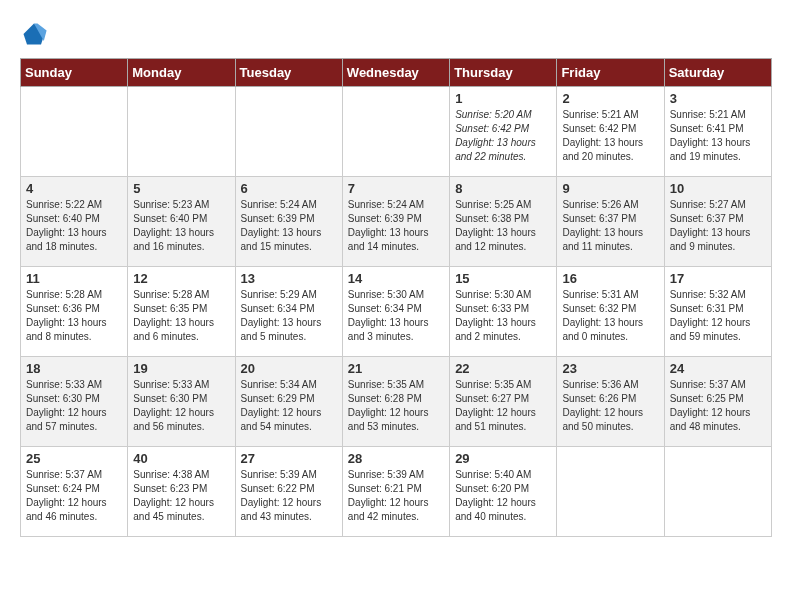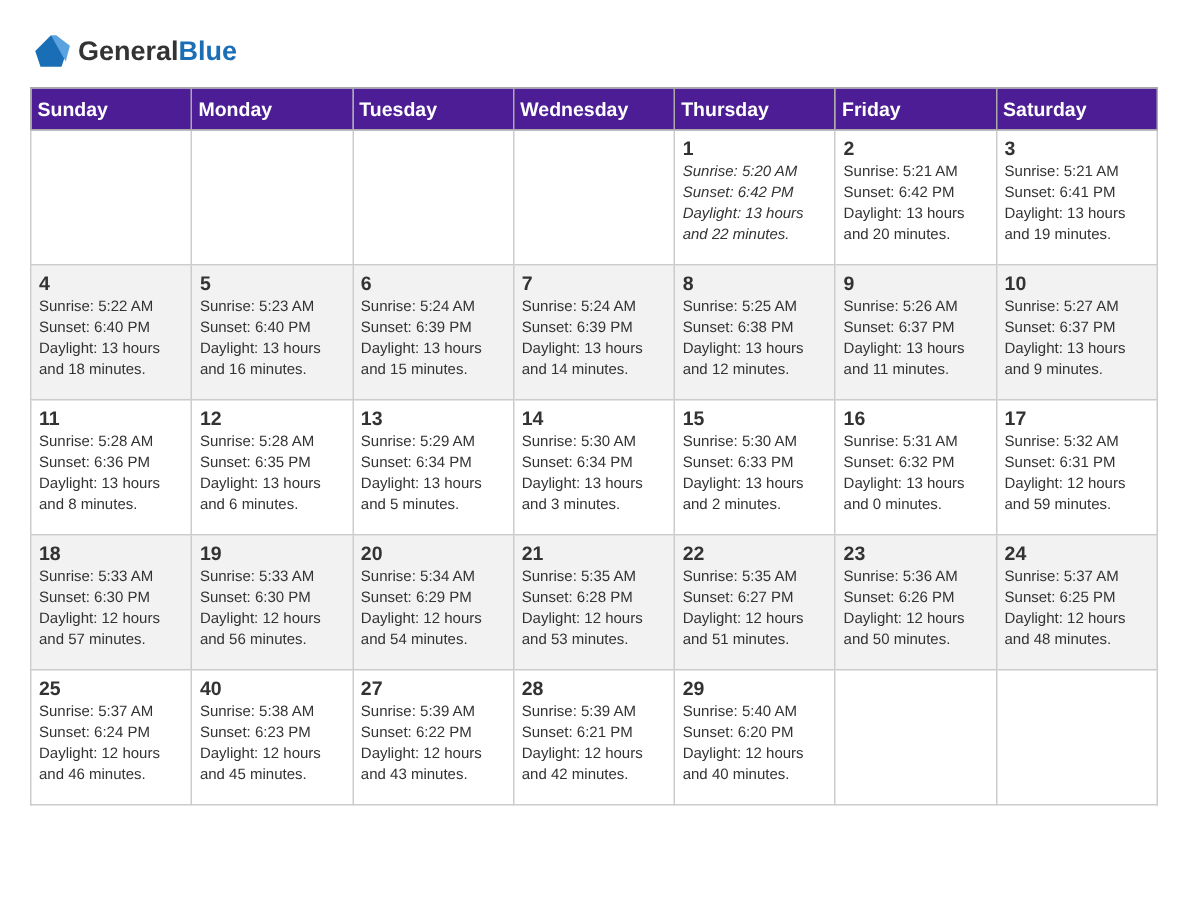--- a/index.html
+++ b/index.html
@@ -37,21 +37,21 @@
       font-size: 16px;
       color: #333;
       font-weight: bold;
     }
     .calendar {
       width: 100%;
       border-collapse: collapse;
       font-size: 11px;
     }
     .calendar th {
-      background-color: #4c1d95;
+      background-color: #7f1d1d;
       color: #fff;
       padding: 6px 4px;
       text-align: left;
       font-size: 13px;
       border: 1px solid #aaa;
     }
     .calendar td {
       border: 1px solid #ccc;
       vertical-align: top;
       padding: 4px 5px;
@@ -82,23 +82,20 @@
   </style>
 </head>
 <body>
 
 <div class="header">
   <div class="logo">
     <svg class="logo-icon" viewBox="0 0 40 40">
       <polygon points="20,5 35,20 30,35 10,35 5,20" fill="#1a6eb5"></polygon>
       <polygon points="25,5 38,15 34,30 20,5" fill="#5ba3e0"></polygon>
     </svg>
-    <div>
-      <span style="font-size:18px;font-weight:bold;color:#333;">General</span><span style="font-size:18px;font-weight:bold;color:#1a6eb5;">Blue</span>
-    </div>
   </div>
   <div class="title-block">
   </div>
 </div>
 
 <table class="calendar">
   <thead>
     <tr>
       <th>Sunday</th>
       <th>Monday</th>
@@ -293,21 +290,21 @@
       <tr>
         <td>
           <span class="cell-number">25</span>
           <div class="cell-info" style="white-space: pre-line;">Sunrise: 5:37 AM
 Sunset: 6:24 PM
 Daylight: 12 hours
 and 46 minutes.</div>
         </td>
         <td>
           <span class="cell-number">40</span>
-          <div class="cell-info" style="white-space: pre-line;">Sunrise: 5:38 AM
+          <div class="cell-info" style="white-space: pre-line;">Sunrise: 4:38 AM
 Sunset: 6:23 PM
 Daylight: 12 hours
 and 45 minutes.</div>
         </td>
         <td>
           <span class="cell-number">27</span>
           <div class="cell-info" style="white-space: pre-line;">Sunrise: 5:39 AM
 Sunset: 6:22 PM
 Daylight: 12 hours
 and 43 minutes.</div>

